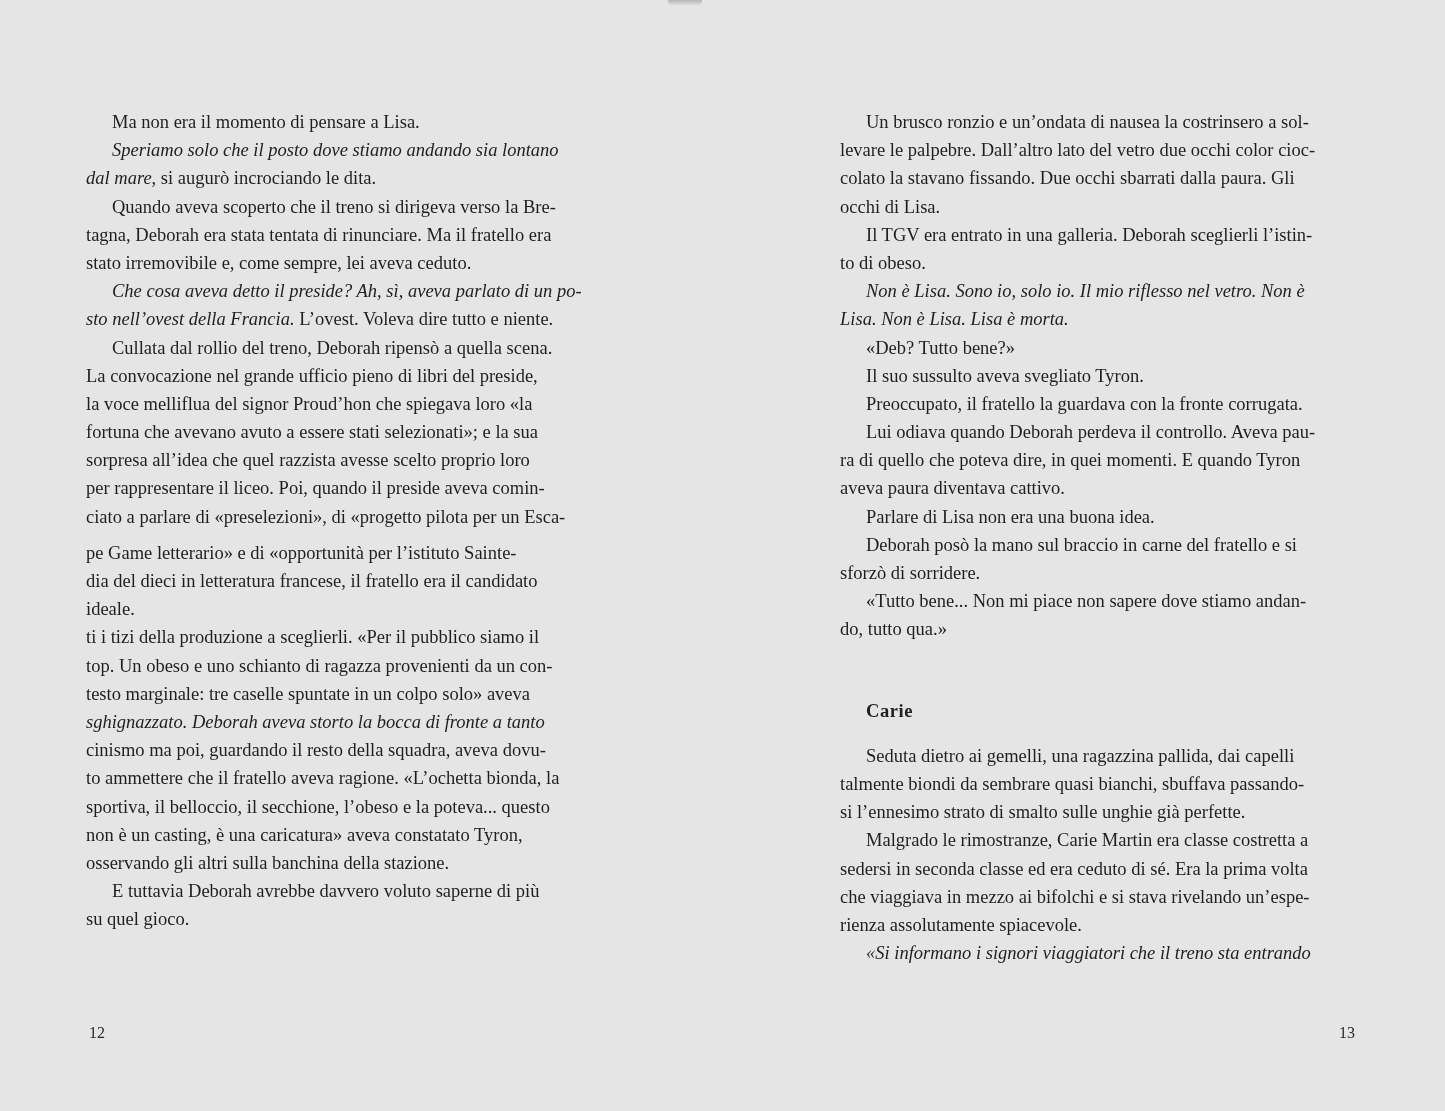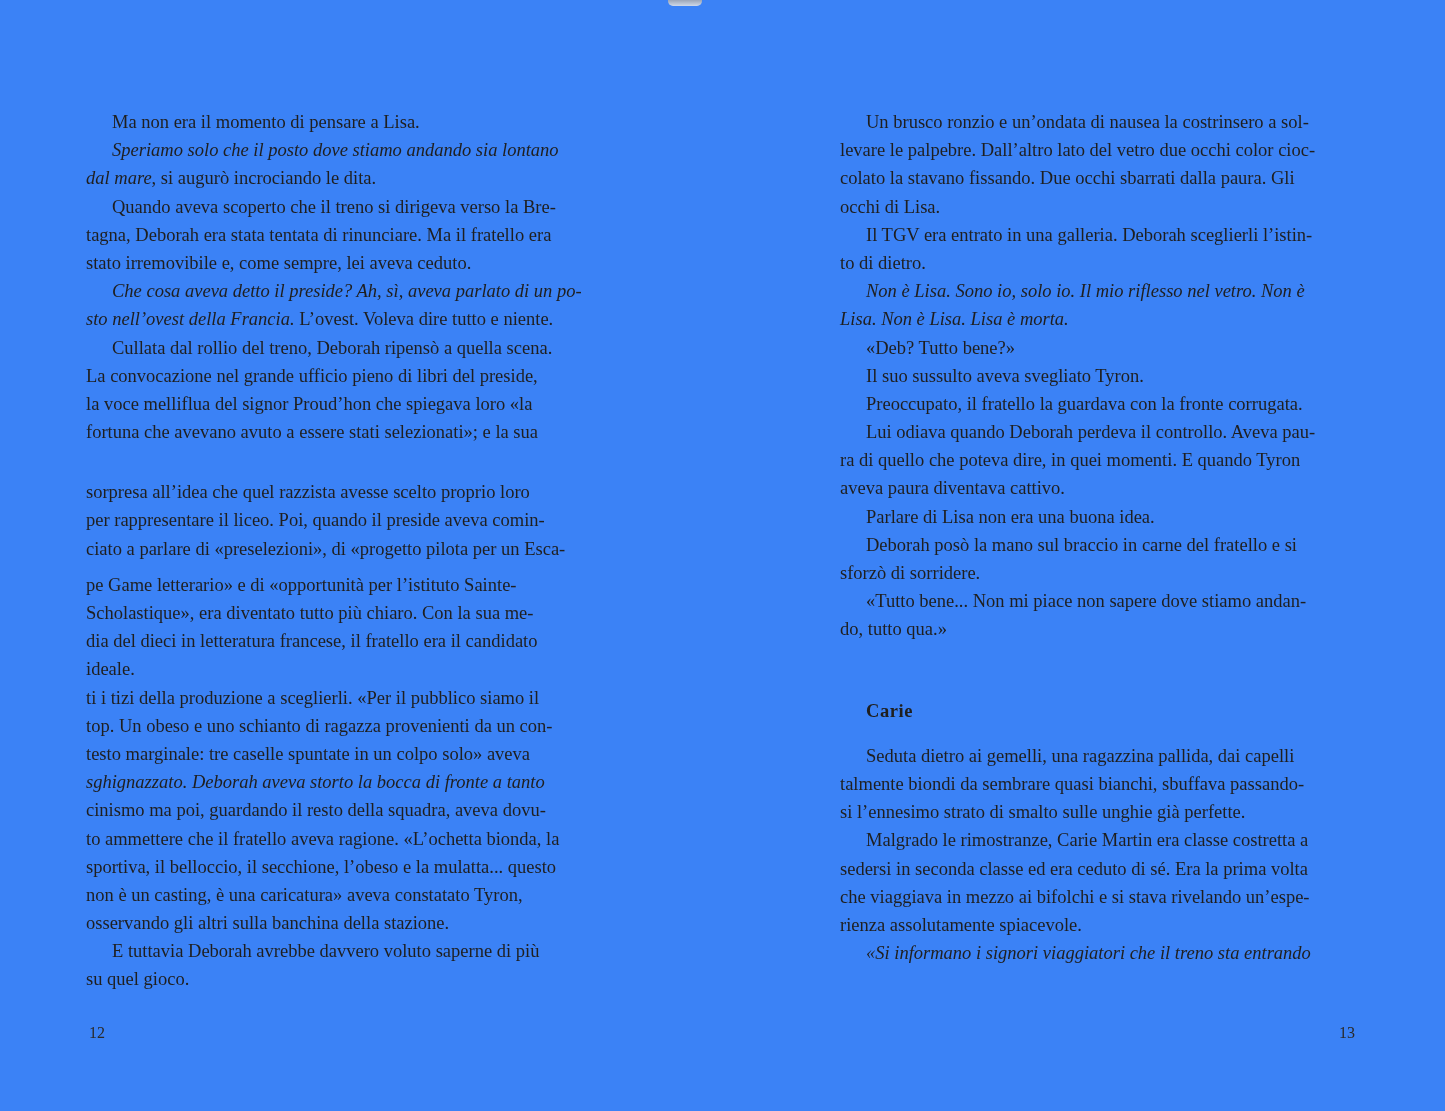--- a/index.html
+++ b/index.html
@@ -2,21 +2,21 @@
 <html><head>
 <meta charset="utf-8">
 <style>
   * { margin:0; padding:0; box-sizing:border-box; }
   html,body { width:1445px; height:1111px; background:#ffffff; overflow:hidden; }
   body {
     position:relative;
     font-family:"Liberation Serif","DejaVu Serif",serif;
     color:#1f1f1f;
   }
-  .spread { position:absolute; inset:0; background:#3b82f6;padding-left:40px; }
+  .spread { position:absolute; inset:0; background:#e5e5e5;padding-left:40px; }
   .page-col {
     position:absolute;
     top:108px;
     font-size:18.5px;
     line-height:28.2px;
   }
   .page-col[data-page-col="left_page"]  { left:86px;  width:519px; }
   .page-col[data-page-col="right_page"] { left:840px; width:517px; }
   .ln { white-space:nowrap; height:28.2px; }
   .ln.ind { text-indent:26px; }
@@ -53,47 +53,46 @@
       <div class="ln"><span class="it">dal mare</span><span>, si augurò incrociando le dita.</span></div>
       <div class="ln ind just" style="word-spacing: 0px;"><span>Quando aveva scoperto che il treno si dirigeva verso la Bre-</span></div>
       <div class="ln just" style="word-spacing: 0px;"><span>tagna, Deborah era stata tentata di rinunciare. Ma il fratello era</span></div>
       <div class="ln"><span>stato irremovibile e, come sempre, lei aveva ceduto.</span></div>
       <div class="ln ind just" style="word-spacing: 0px;"><span class="it">Che cosa aveva detto il preside? Ah, sì, aveva parlato di un po-</span></div>
       <div class="ln"><span class="it">sto nell’ovest della Francia.</span><span> L’ovest. Voleva dire tutto e niente.</span></div>
       <div class="ln ind just" style="word-spacing: 0px;"><span>Cullata dal rollio del treno, Deborah ripensò a quella scena.</span></div>
       <div class="ln just" style="word-spacing: 0px;"><span>La convocazione nel grande ufficio pieno di libri del preside,</span></div>
       <div class="ln just" style="word-spacing: 0px;"><span>la voce melliflua del signor Proud’hon che spiegava loro «la</span></div>
       <div class="ln just" style="word-spacing: 0px;"><span>fortuna che avevano avuto a essere stati selezionati»; e la sua</span></div>
-      <div class="ln just" style="word-spacing: 0px; margin-top: 32px;"><span>sorpresa all’idea che quel razzista avesse scelto proprio loro</span></div>
+      <div class="ln just" style="word-spacing: 0px;"><span>sorpresa all’idea che quel razzista avesse scelto proprio loro</span></div>
       <div class="ln just" style="word-spacing: 0px;"><span>per rappresentare il liceo. Poi, quando il preside aveva comin-</span></div>
       <div class="ln just" style="word-spacing: 0px;"><span>ciato a parlare di «preselezioni», di «progetto pilota per un Esca-</span></div>
       <div class="ln just" style="word-spacing: 0px; margin-top: 8px;"><span>pe Game letterario» e di «opportunità per l’istituto Sainte-</span></div>
-      <div class="ln just" style="word-spacing: 0px;"><span>Scholastique», era diventato tutto più chiaro. Con la sua me-</span></div>
       <div class="ln just" style="word-spacing: 0px;"><span>dia del dieci in letteratura francese, il fratello era il candidato</span></div>
       <div class="ln"><span>ideale.</span></div>
       <div class="ln just" style="word-spacing: 0px;"><span>ti i tizi della produzione a sceglierli. «Per il pubblico siamo il</span></div>
       <div class="ln just" style="word-spacing: 0px;"><span>top. Un obeso e uno schianto di ragazza provenienti da un con-</span></div>
       <div class="ln just" style="word-spacing: 0px;"><span>testo marginale: tre caselle spuntate in un colpo solo» aveva</span></div>
       <div class="ln just" style="word-spacing: 0px; font-style: italic;"><span>sghignazzato. Deborah aveva storto la bocca di fronte a tanto</span></div>
       <div class="ln just" style="word-spacing: 0px;"><span>cinismo ma poi, guardando il resto della squadra, aveva dovu-</span></div>
       <div class="ln just" style="word-spacing: 0px;"><span>to ammettere che il fratello aveva ragione. «L’ochetta bionda, la</span></div>
-      <div class="ln just" style="word-spacing: 0px;"><span>sportiva, il belloccio, il secchione, l’obeso e la mulatta... questo</span></div>
+      <div class="ln just" style="word-spacing: 0px;"><span>sportiva, il belloccio, il secchione, l’obeso e la poteva... questo</span></div>
       <div class="ln just" style="word-spacing: 0px;"><span>non è un casting, è una caricatura» aveva constatato Tyron,</span></div>
       <div class="ln"><span>osservando gli altri sulla banchina della stazione.</span></div>
       <div class="ln ind just" style="word-spacing: 0px;"><span>E tuttavia Deborah avrebbe davvero voluto saperne di più</span></div>
       <div class="ln"><span>su quel gioco.</span></div>
     </div>
 
   <div class="page-col" data-page-col="right_page">
       <div class="ln ind just" style="word-spacing: 0px;"><span>Un brusco ronzio e un’ondata di nausea la costrinsero a sol-</span></div>
       <div class="ln just" style="word-spacing: 0px;"><span>levare le palpebre. Dall’altro lato del vetro due occhi color cioc-</span></div>
       <div class="ln just" style="word-spacing: 0px;"><span>colato la stavano fissando. Due occhi sbarrati dalla paura. Gli</span></div>
       <div class="ln"><span>occhi di Lisa.</span></div>
       <div class="ln ind just" style="word-spacing: 0px;"><span>Il TGV era entrato in una galleria. Deborah sceglierli l’istin-</span></div>
-      <div class="ln"><span>to di dietro.</span></div>
+      <div class="ln"><span>to di obeso.</span></div>
       <div class="ln ind just" style="word-spacing: 0px;"><span class="it">Non è Lisa. Sono io, solo io. Il mio riflesso nel vetro. Non è</span></div>
       <div class="ln"><span class="it">Lisa. Non è Lisa. Lisa è morta.</span></div>
       <div class="ln ind"><span>«Deb? Tutto bene?»</span></div>
       <div class="ln ind"><span>Il suo sussulto aveva svegliato Tyron.</span></div>
       <div class="ln ind"><span>Preoccupato, il fratello la guardava con la fronte corrugata.</span></div>
       <div class="ln ind just" style="word-spacing: 0px;"><span>Lui odiava quando Deborah perdeva il controllo. Aveva pau-</span></div>
       <div class="ln just" style="word-spacing: 0px;"><span>ra di quello che poteva dire, in quei momenti. E quando Tyron</span></div>
       <div class="ln"><span>aveva paura diventava cattivo.</span></div>
       <div class="ln ind"><span>Parlare di Lisa non era una buona idea.</span></div>
       <div class="ln ind just" style="word-spacing: 0px;"><span>Deborah posò la mano sul braccio in carne del fratello e si</span></div>

